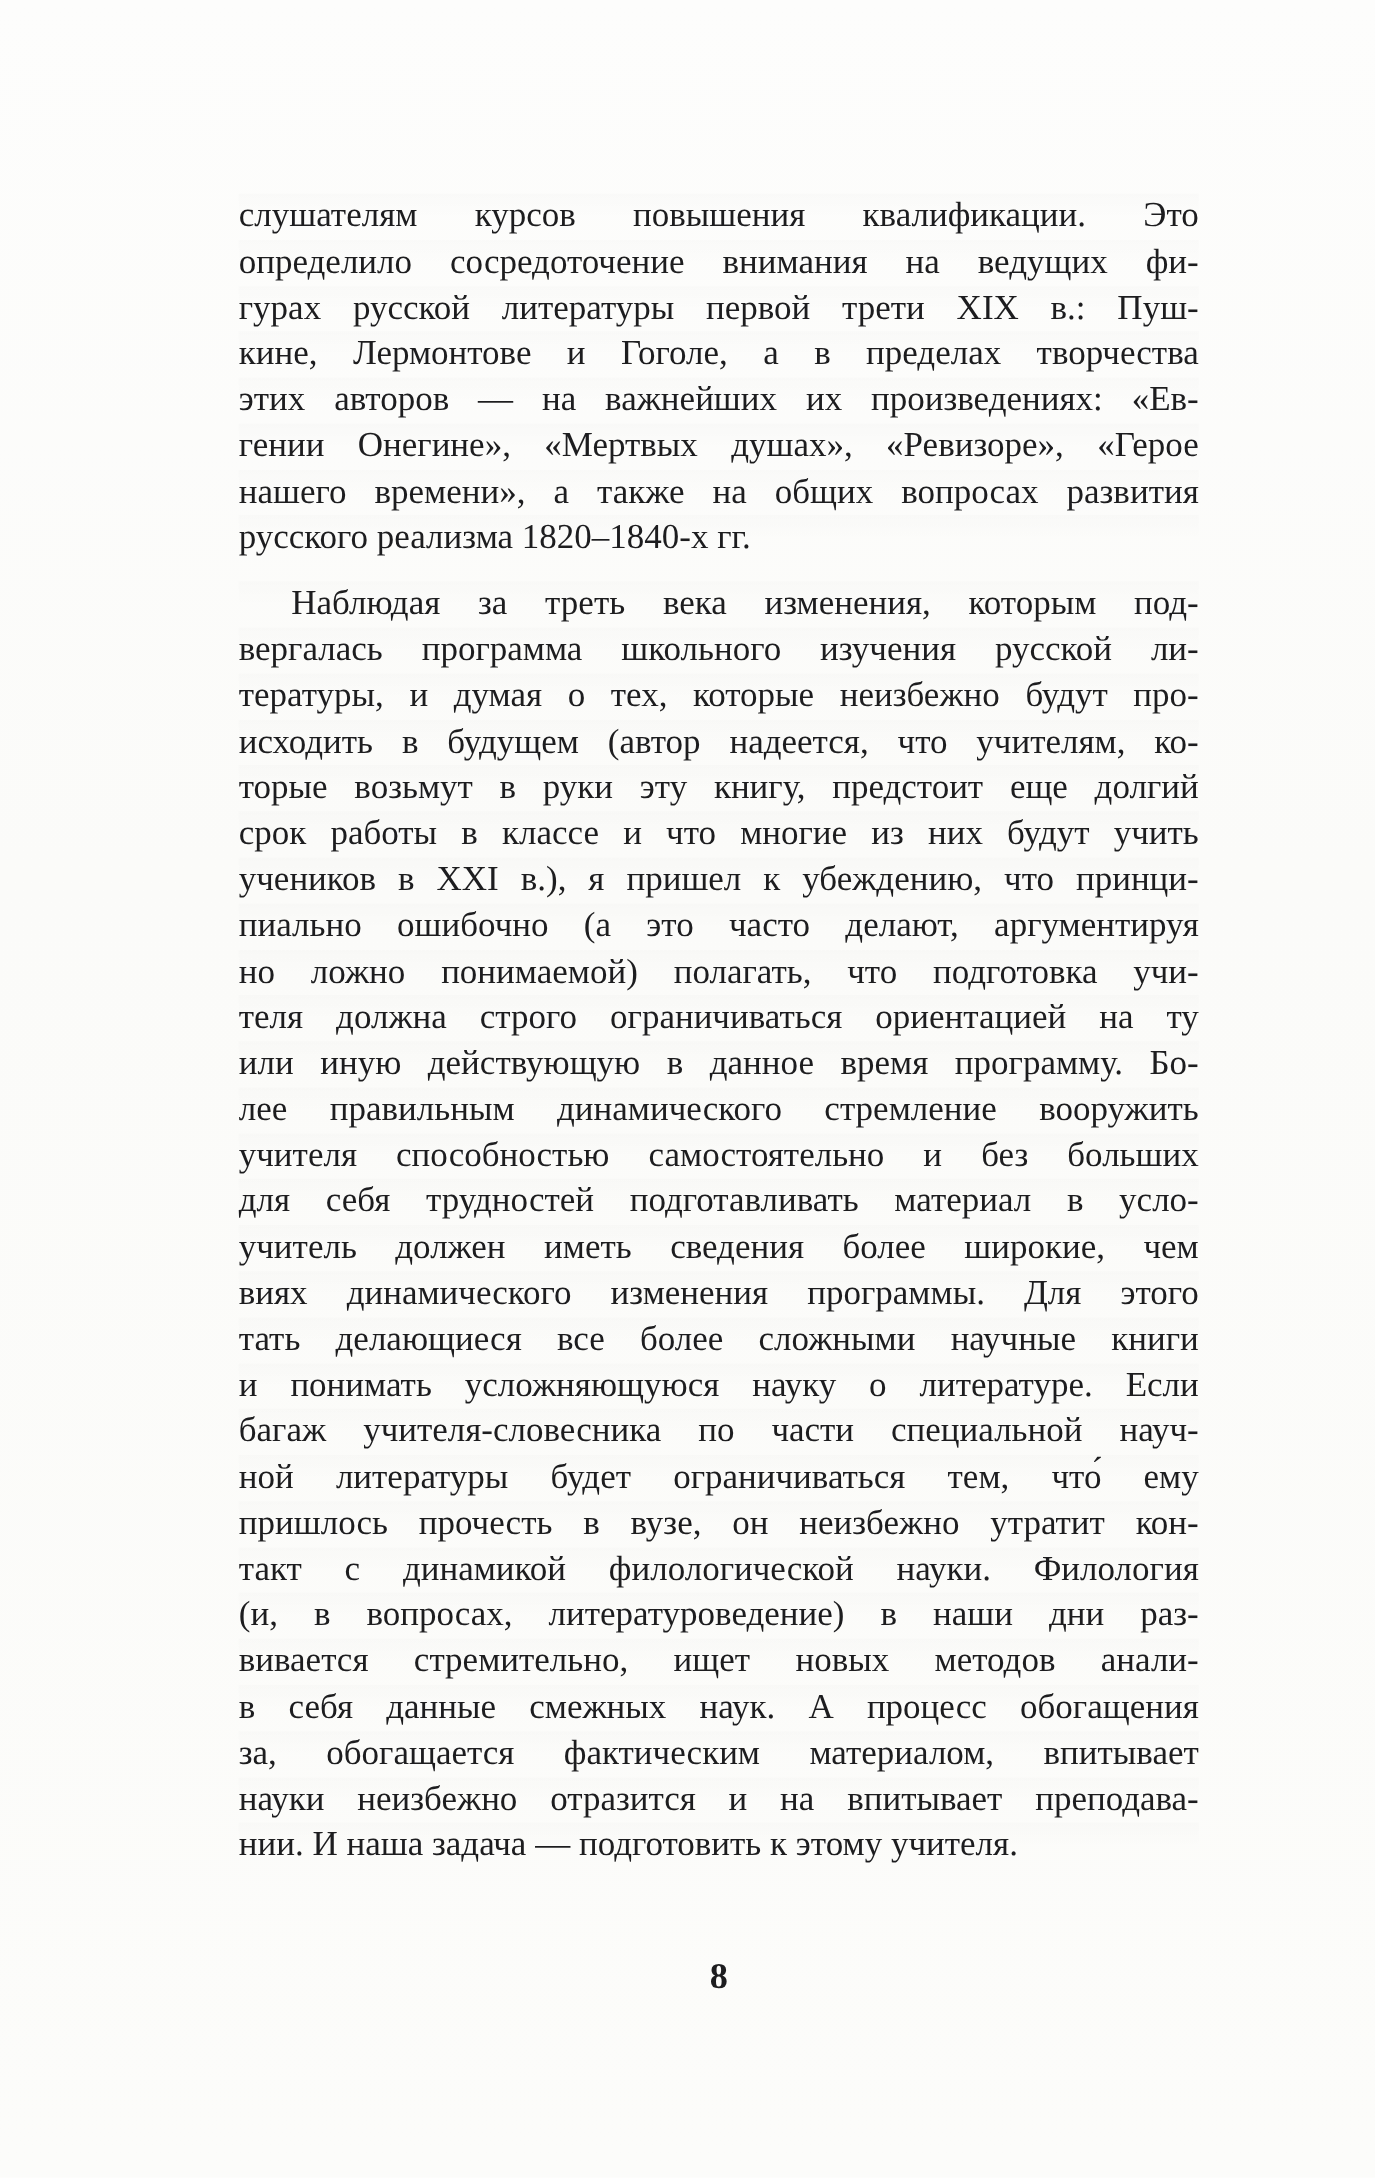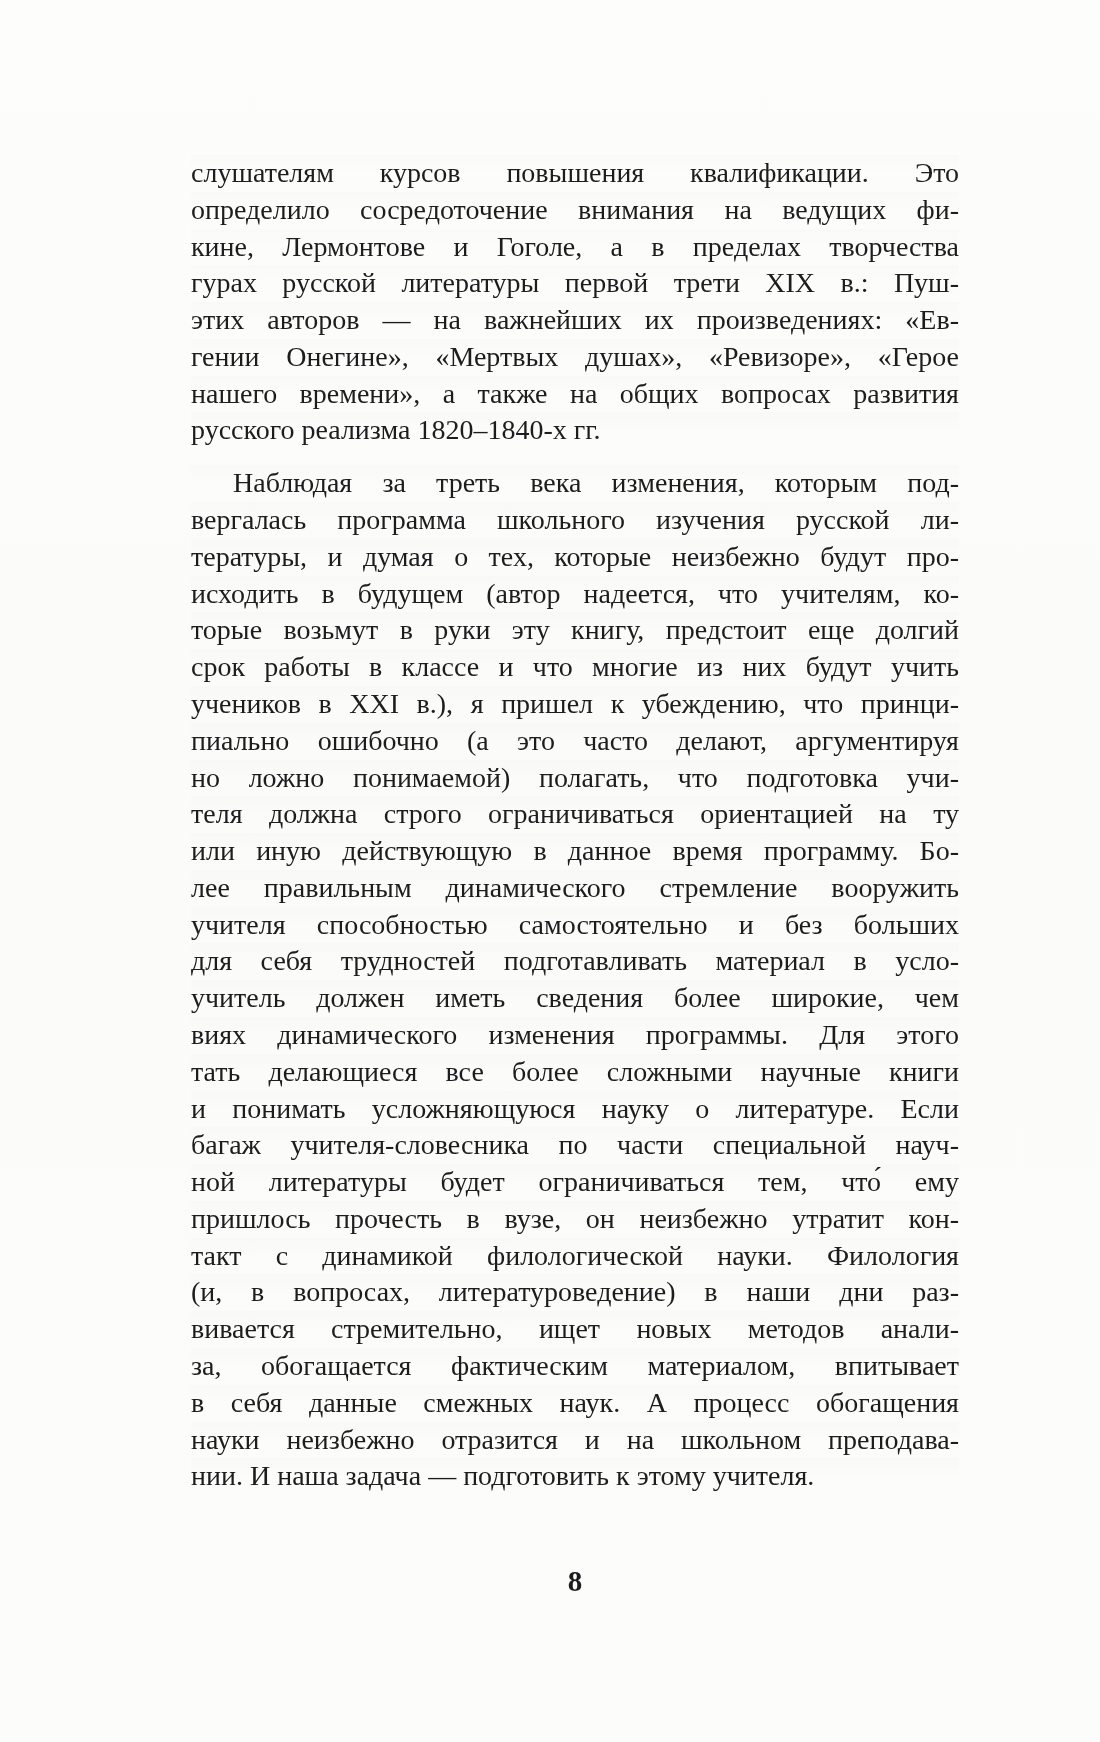--- a/index.html
+++ b/index.html
@@ -58,22 +58,22 @@
   }
 </style>
 </head>
 <body>
 
 <div class="book-page">
   <div class="text-block" style="color: rgb(29, 29, 31);">
       <div class="paragraph">
         <div class="text-line full">слушателям курсов повышения квалификации. Это</div>
         <div class="text-line full">определило сосредоточение внимания на ведущих фи-</div>
+        <div class="text-line full">гурах русской литературы первой трети XIX в.: Пуш-</div>
         <div class="text-line full">кине, Лермонтове и Гоголе, а в пределах творчества</div>
-        <div class="text-line full">гурах русской литературы первой трети XIX в.: Пуш-</div>
         <div class="text-line full">этих авторов — на важнейших их произведениях: «Ев-</div>
         <div class="text-line full">гении Онегине», «Мертвых душах», «Ревизоре», «Герое</div>
         <div class="text-line full">нашего времени», а также на общих вопросах развития</div>
         <div class="text-line last">русского реализма 1820–1840-х гг.</div>
       </div>
       <div class="paragraph">
         <div class="text-line full indent">Наблюдая за треть века изменения, которым под-</div>
         <div class="text-line full">вергалась программа школьного изучения русской ли-</div>
         <div class="text-line full">тературы, и думая о тех, которые неизбежно будут про-</div>
         <div class="text-line full">исходить в будущем (автор надеется, что учителям, ко-</div>
@@ -90,20 +90,20 @@
         <div class="text-line full">учитель должен иметь сведения более широкие, чем</div>
         <div class="text-line full">виях динамического изменения программы. Для этого</div>
         <div class="text-line full">тать делающиеся все более сложными научные книги</div>
         <div class="text-line full">и понимать усложняющуюся науку о литературе. Если</div>
         <div class="text-line full">багаж учителя-словесника по части специальной науч-</div>
         <div class="text-line full">ной литературы будет ограничиваться тем, что́ ему</div>
         <div class="text-line full">пришлось прочесть в вузе, он неизбежно утратит кон-</div>
         <div class="text-line full">такт с динамикой филологической науки. Филология</div>
         <div class="text-line full">(и, в вопросах, литературоведение) в наши дни раз-</div>
         <div class="text-line full">вивается стремительно, ищет новых методов анали-</div>
+        <div class="text-line full">в себя данные смежных наук. А процесс обогащения</div>
         <div class="text-line full">за, обогащается фактическим материалом, впитывает</div>
-        <div class="text-line full">в себя данные смежных наук. А процесс обогащения</div>
-        <div class="text-line full">науки неизбежно отразится и на школьном преподава-</div>
+        <div class="text-line full">науки неизбежно отразится и на впитывает преподава-</div>
         <div class="text-line last">нии. И наша задача — подготовить к этому учителя.</div>
       </div>
     </div>
   <div class="page-number">8</div>
 </div>
 
 </body></html>

